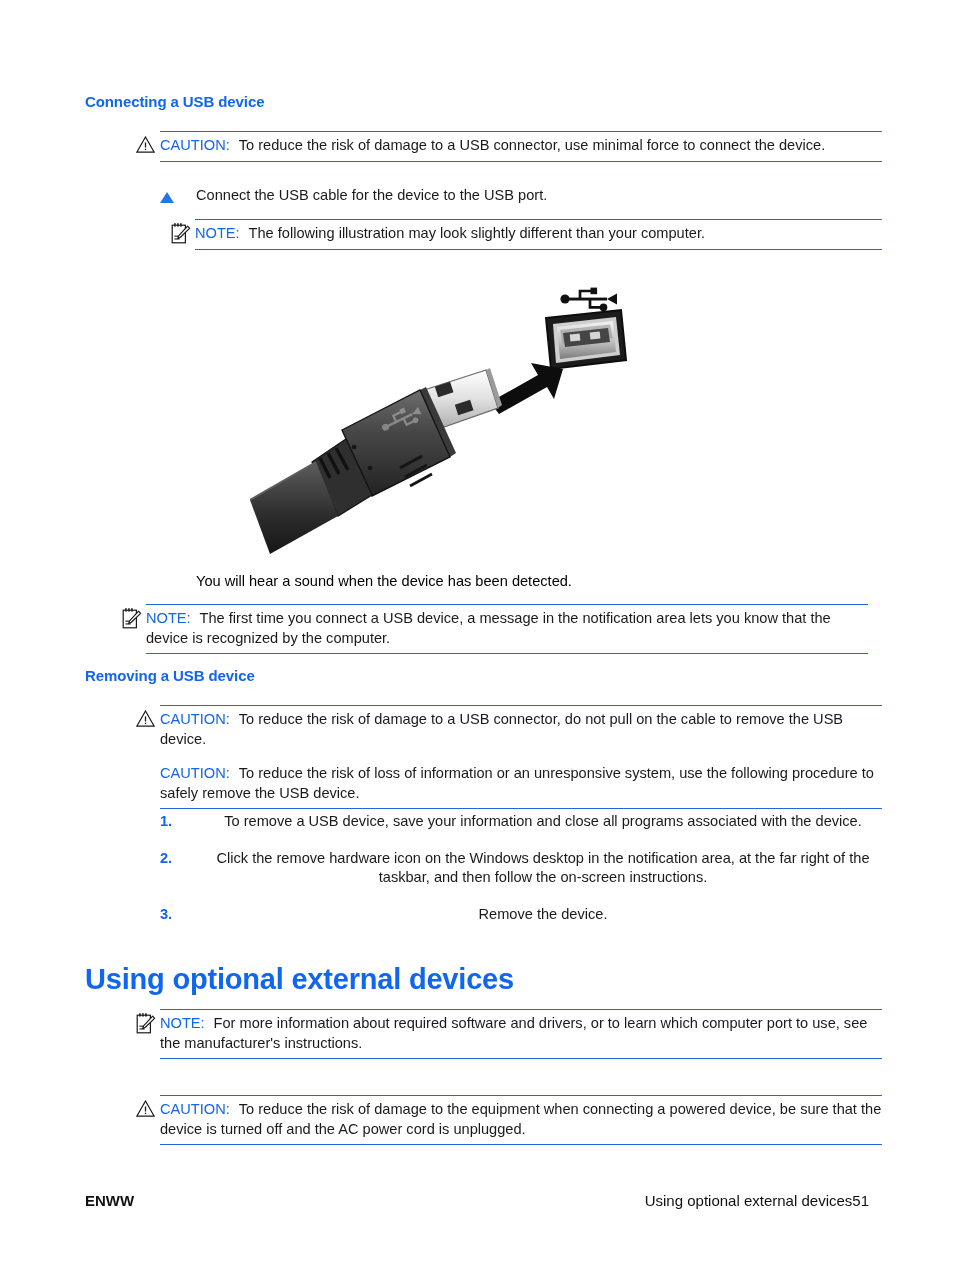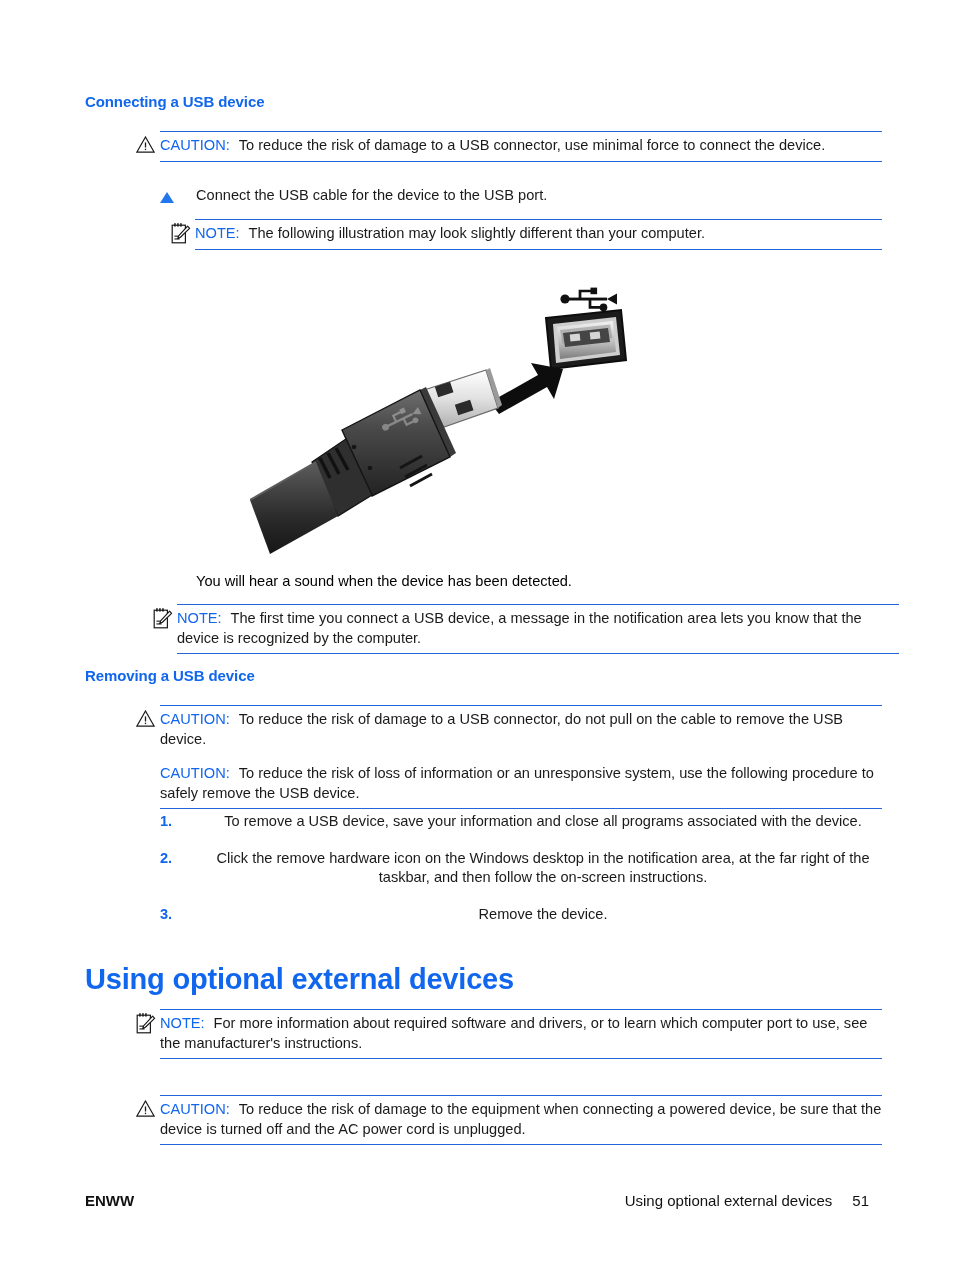--- a/index.html
+++ b/index.html
@@ -166,21 +166,20 @@
   .footer-right {
     position: absolute;
     right: 85px;
     top: 1192px;
     font-size: 15px;
     color: #111;
     white-space: nowrap;
   }
   .footer-right .pg {
     display: inline-block;
-    margin-left: 20px;
   }
 </style>
 </head>
 <body>
 
 <div class="page">
 
   <div class="h2" style="top:93px;">Connecting a USB device</div>
 
   <div class="admon" style="left:160px; top:131px; width:722px;">
@@ -303,21 +302,21 @@
 
       <g>
         <path d="M0 228 L66 190 L88 244 L20 282 Z" fill="url(#cableG)"></path>
         <path d="M0 228 L66 190" stroke="#5d5d5d" stroke-width="2" fill="none"></path>
       </g>
     </svg>
   </div>
 
   <div class="para" style="left:196px; top:572px; width:660px;">You will hear a sound when the device has been detected.</div>
 
-  <div class="admon" style="left:177px; top:604px; width:722px;">
+  <div class="admon" style="left:146px; top:604px; width:722px;">
     <span class="icon-note">
       <svg viewBox="0 0 21 23" width="21" height="23">
         <rect x="2.2" y="3.2" width="13.2" height="17.6" fill="#ffffff" stroke="#1a1a1a" stroke-width="1.2"></rect>
         <rect x="4.2" y="1.2" width="1.5" height="3.4" fill="#1a1a1a"></rect>
         <rect x="7.2" y="1.2" width="1.5" height="3.4" fill="#1a1a1a"></rect>
         <rect x="10.2" y="1.2" width="1.5" height="3.4" fill="#1a1a1a"></rect>
         <rect x="4.4" y="13.6" width="7.4" height="1.1" fill="#1a1a1a"></rect>
         <rect x="4.4" y="16.4" width="5.2" height="1.1" fill="#1a1a1a"></rect>
         <path d="M17.6 4.2 L19.6 6.4 L10.4 15.2 L7.6 16.6 L8.8 13.6 Z" fill="#ffffff" stroke="#1a1a1a" stroke-width="1.2" stroke-linejoin="round"></path>
       </svg>

